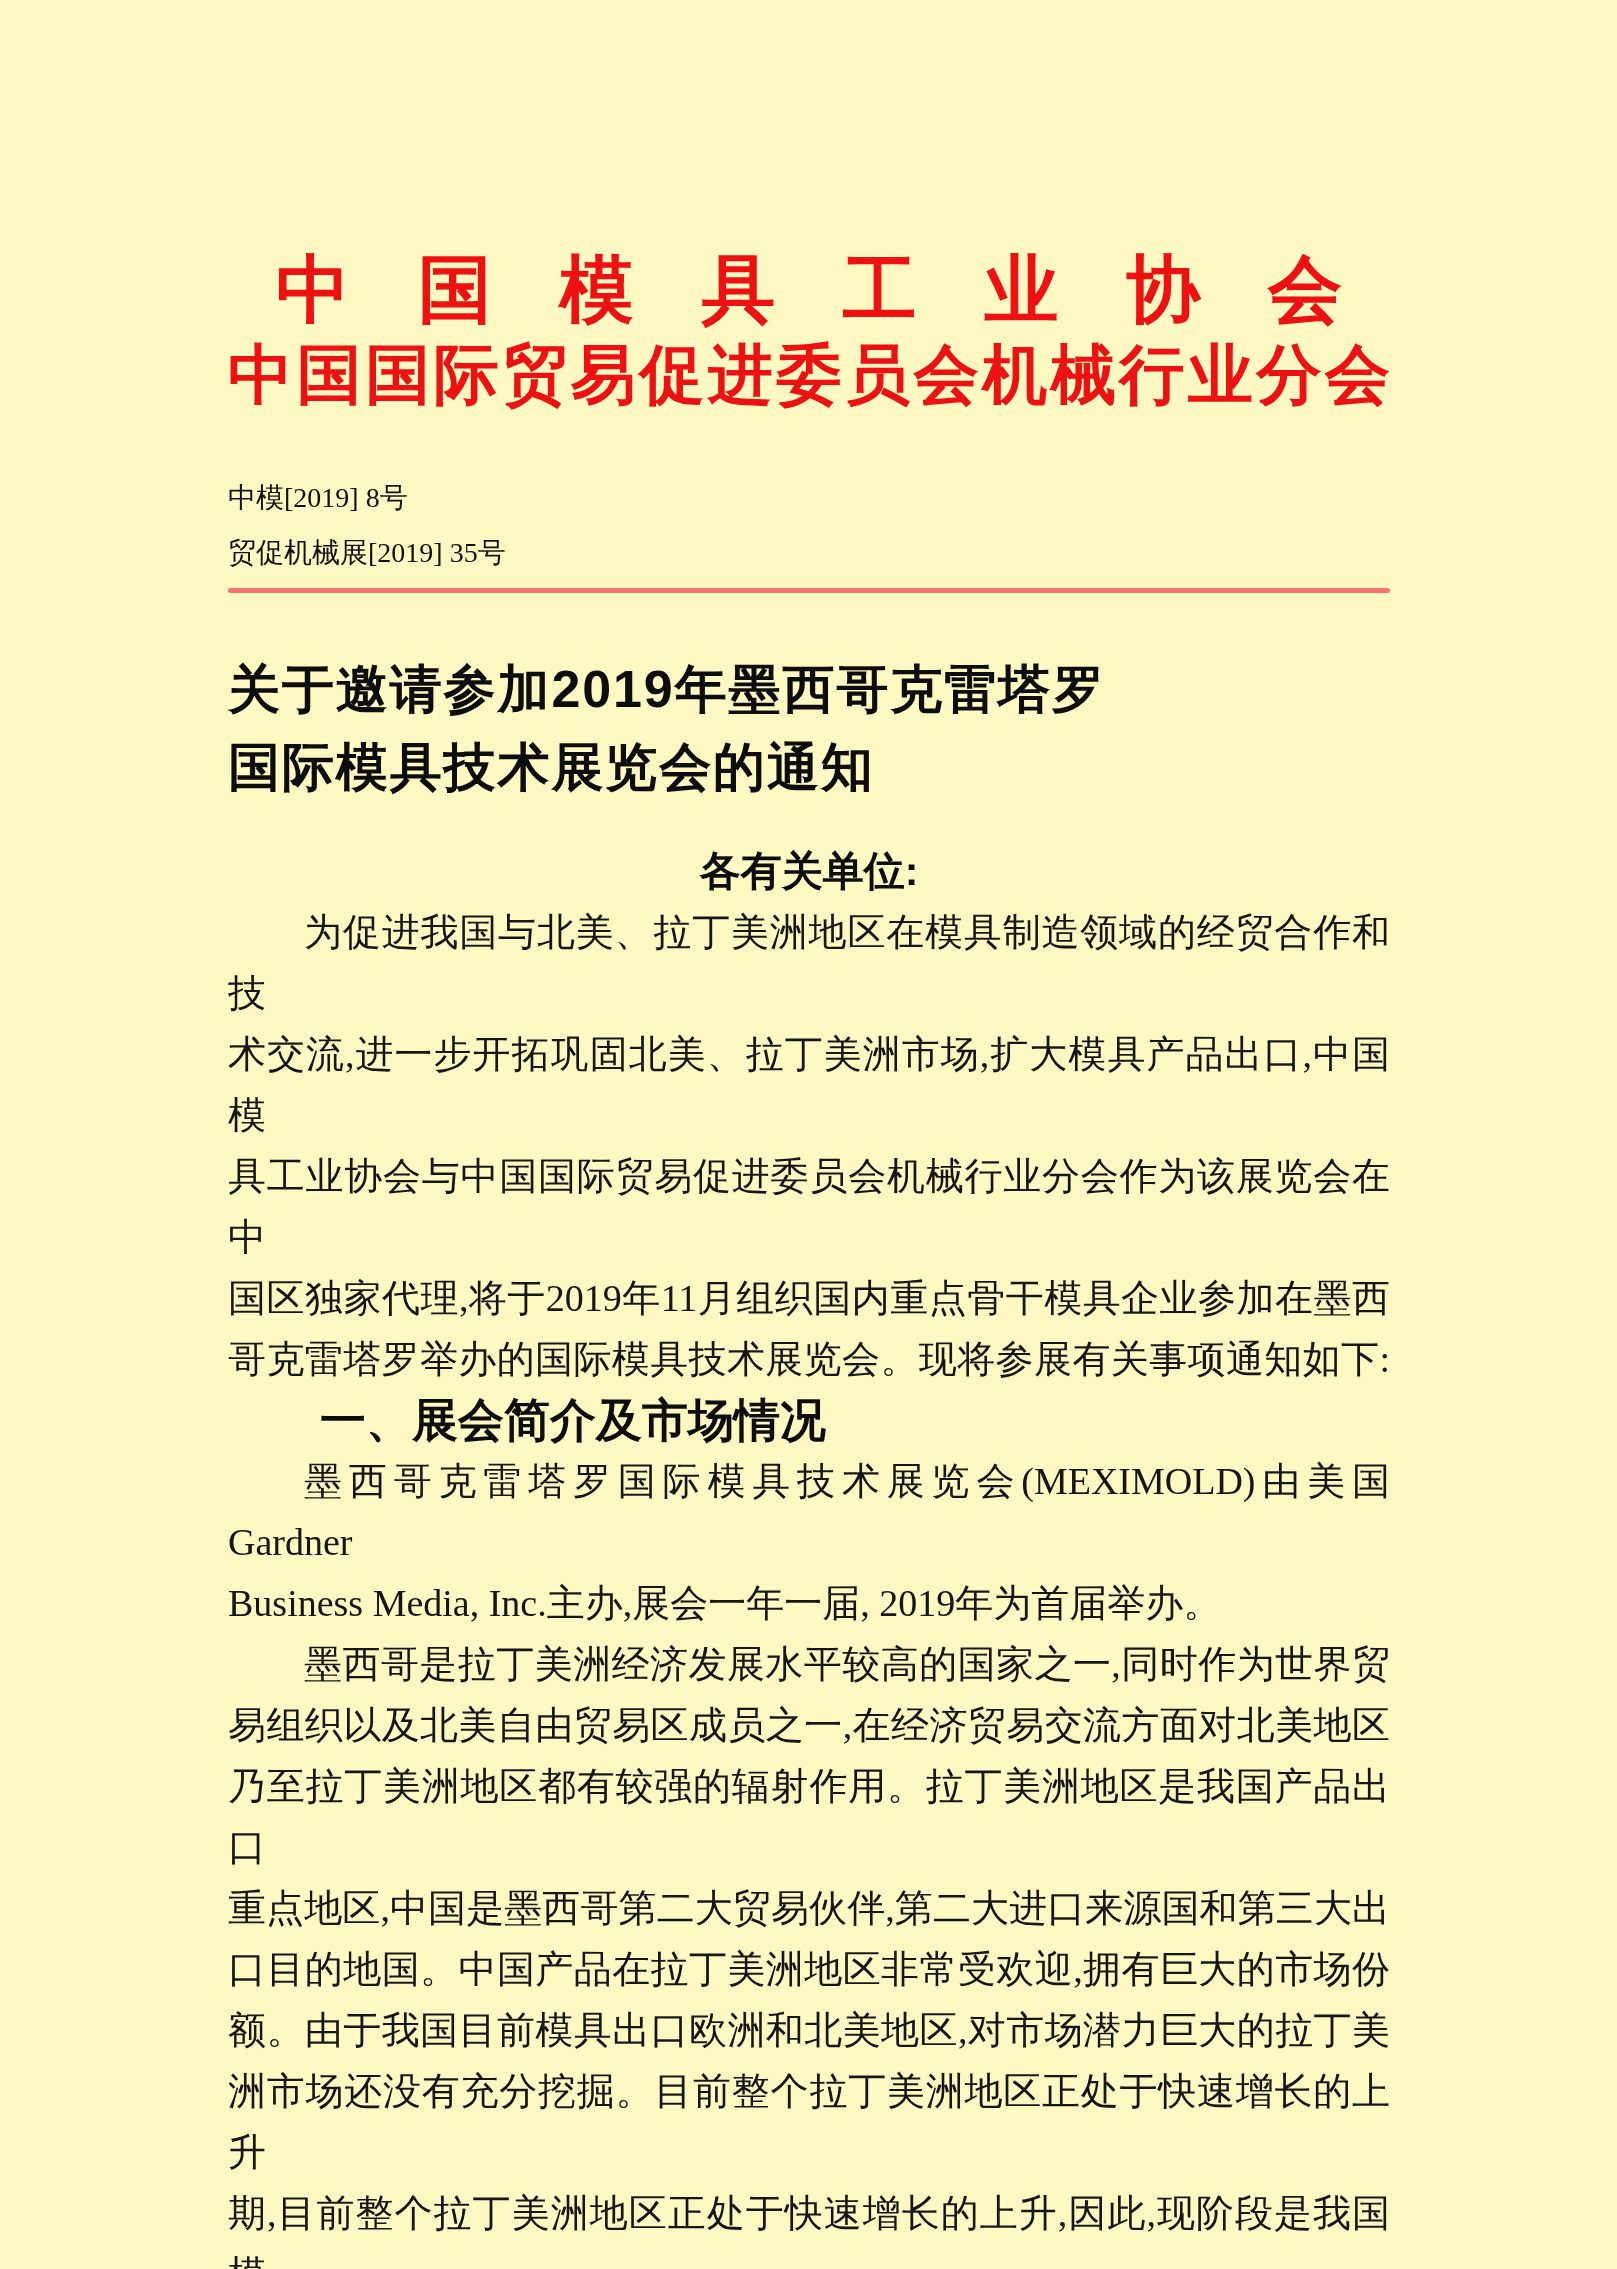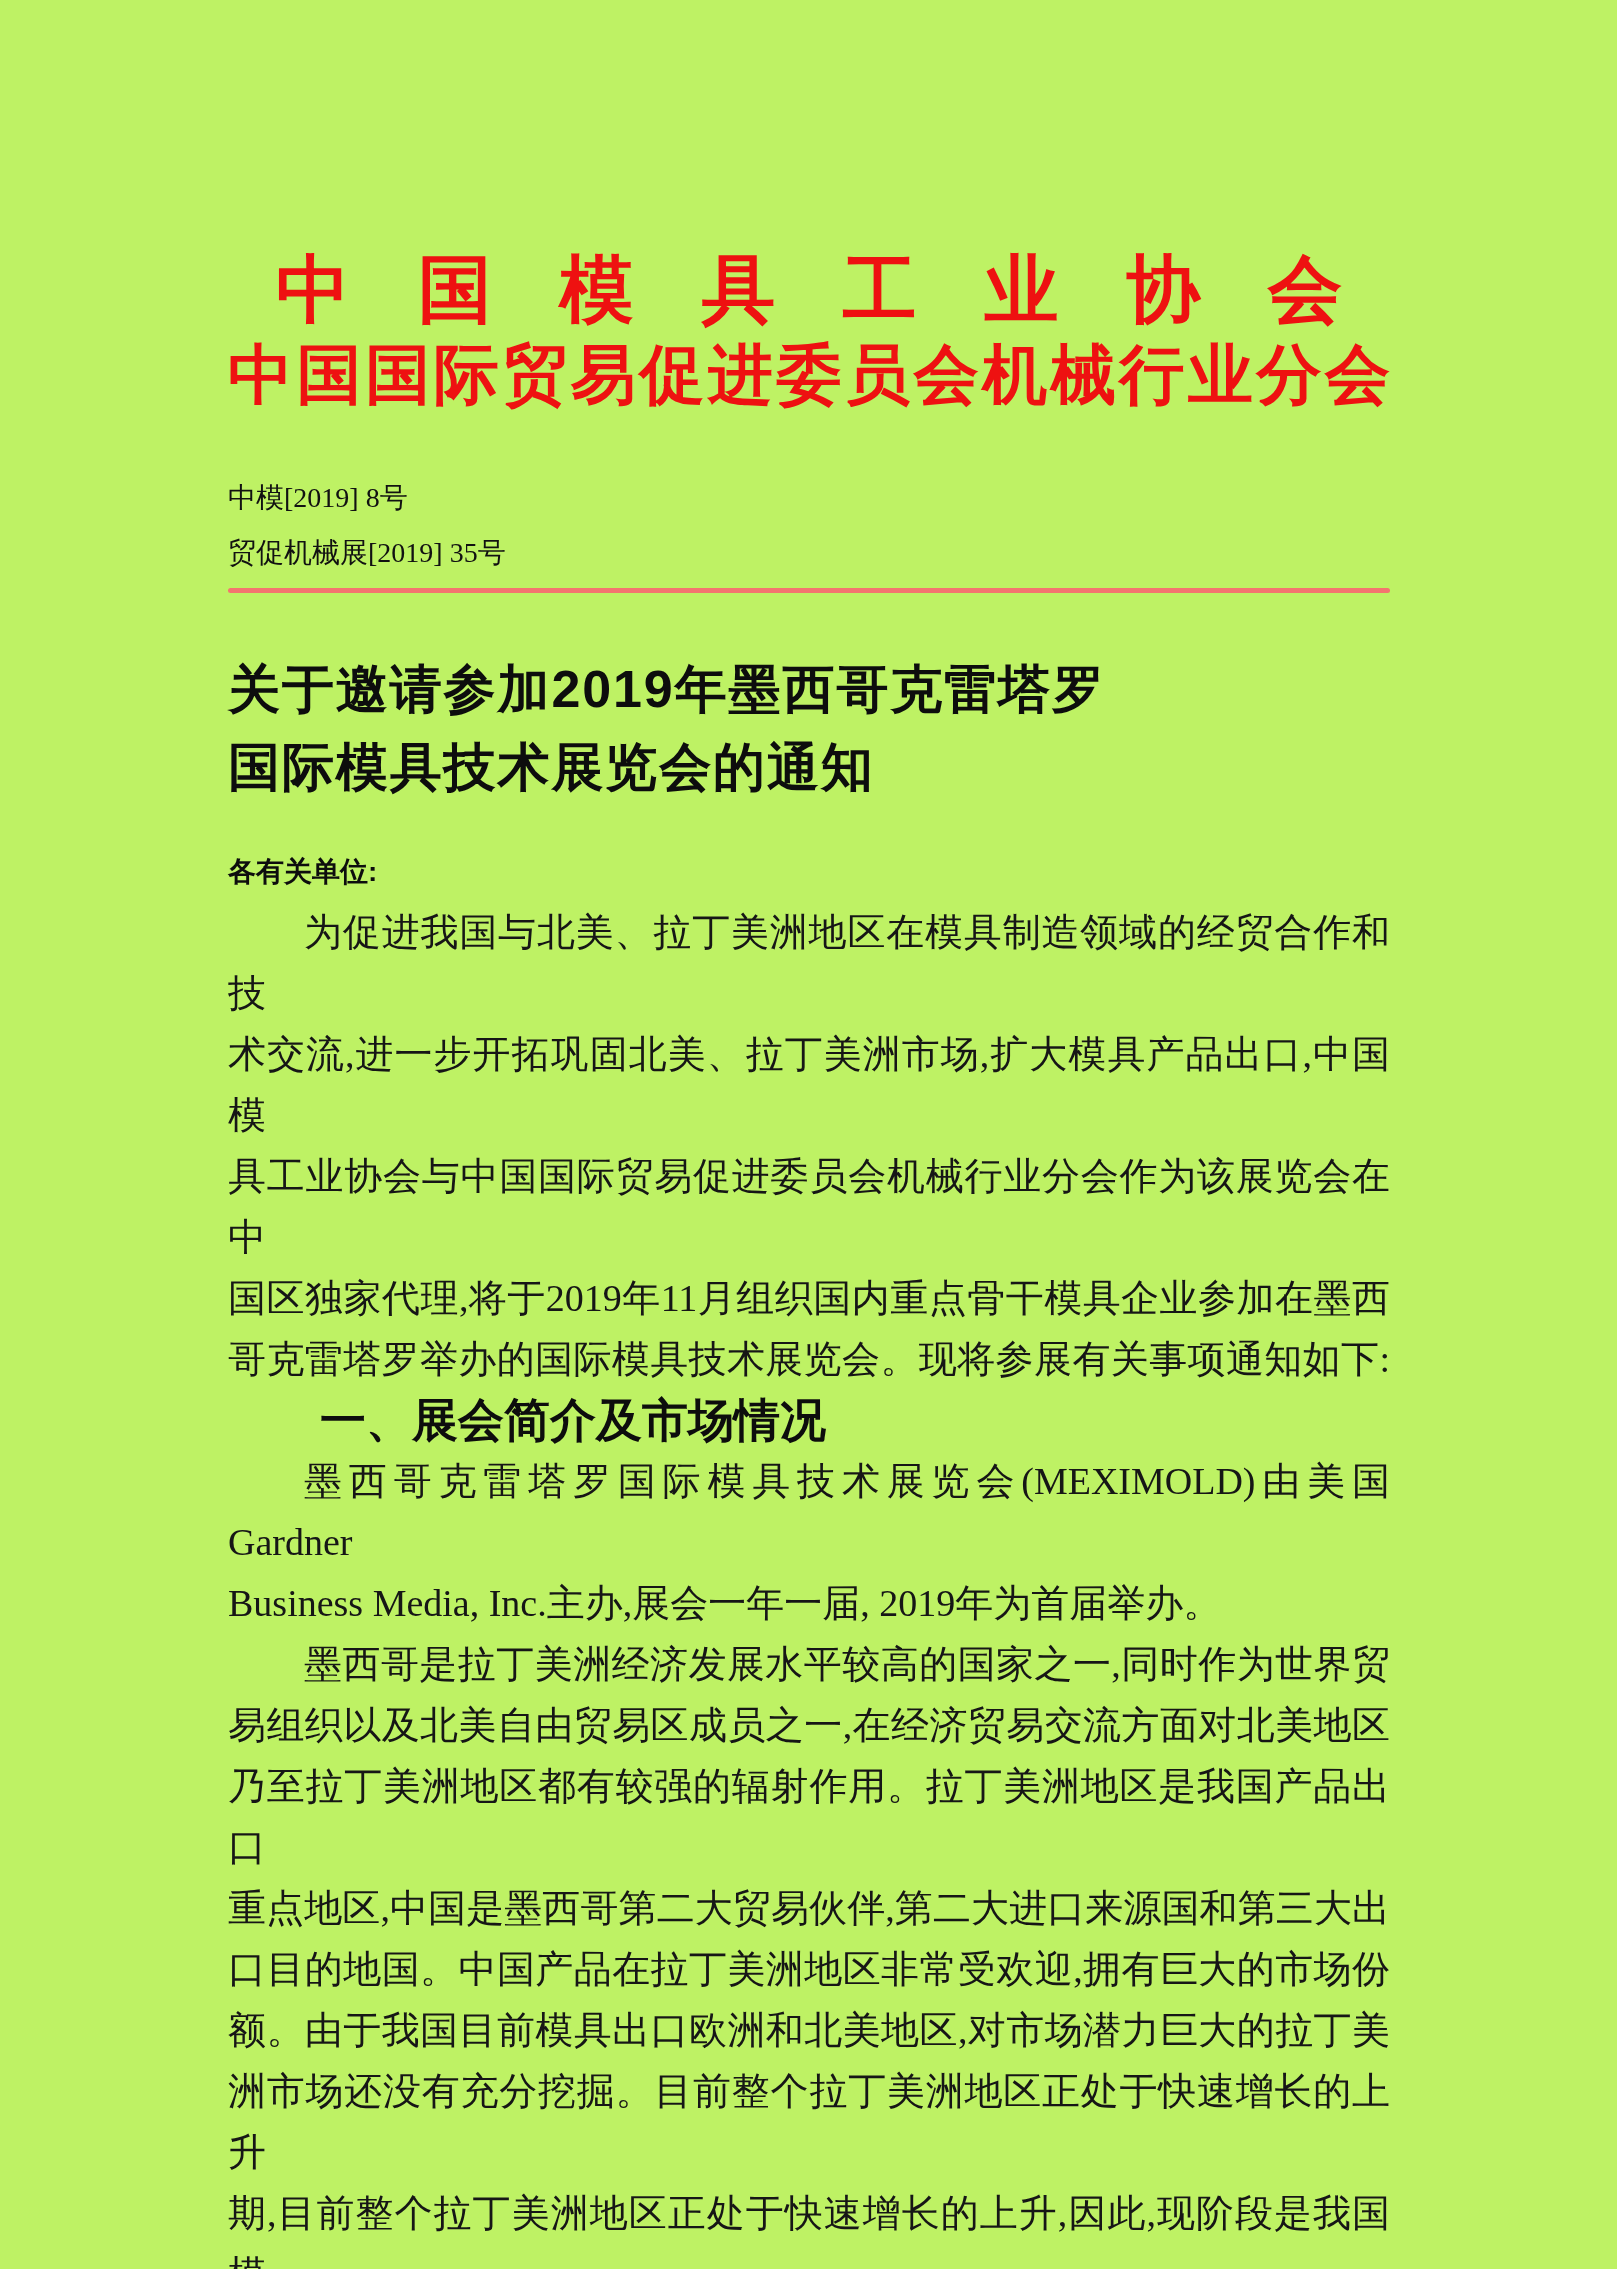--- a/index.html
+++ b/index.html
@@ -5,21 +5,21 @@
   html, body {
     margin: 0;
     padding: 0;
     background: #ffffff;
   }
   .page {
     position: relative;
     width: 1618px;
     height: 2269px;
     margin: 0 auto;
-    background: #bef264;
+    background: #fef9c3;
     box-sizing: border-box;
     padding: 252px 228px 0 228px;
     overflow: hidden;
     color: var(--text, #161616);
   }
   
   .org1 {
     font-family: "Liberation Serif", "DejaVu Serif", serif;
     font-weight: 700;
     font-size: 74px;
@@ -69,23 +69,24 @@
     line-height: 59px;
     text-align: left;
     letter-spacing: 1.9px;
   }
   .title .t-line + .t-line { margin-top: 19px; }
   
   .salutation {
     margin-top: 44px;
     font-family: "Liberation Sans", "DejaVu Sans", sans-serif;
     font-weight: 700;
-    font-size: 28px;
+    font-size: 41px;
     line-height: 61px;
     color: #0d0d0d;
+    text-align: center;
   }
   
   .body-block {
     font-family: "Liberation Serif", "DejaVu Serif", serif;
     font-size: 38px;
     color: #161616;
   }
   .bline {
     line-height: 61px;
     white-space: nowrap;

